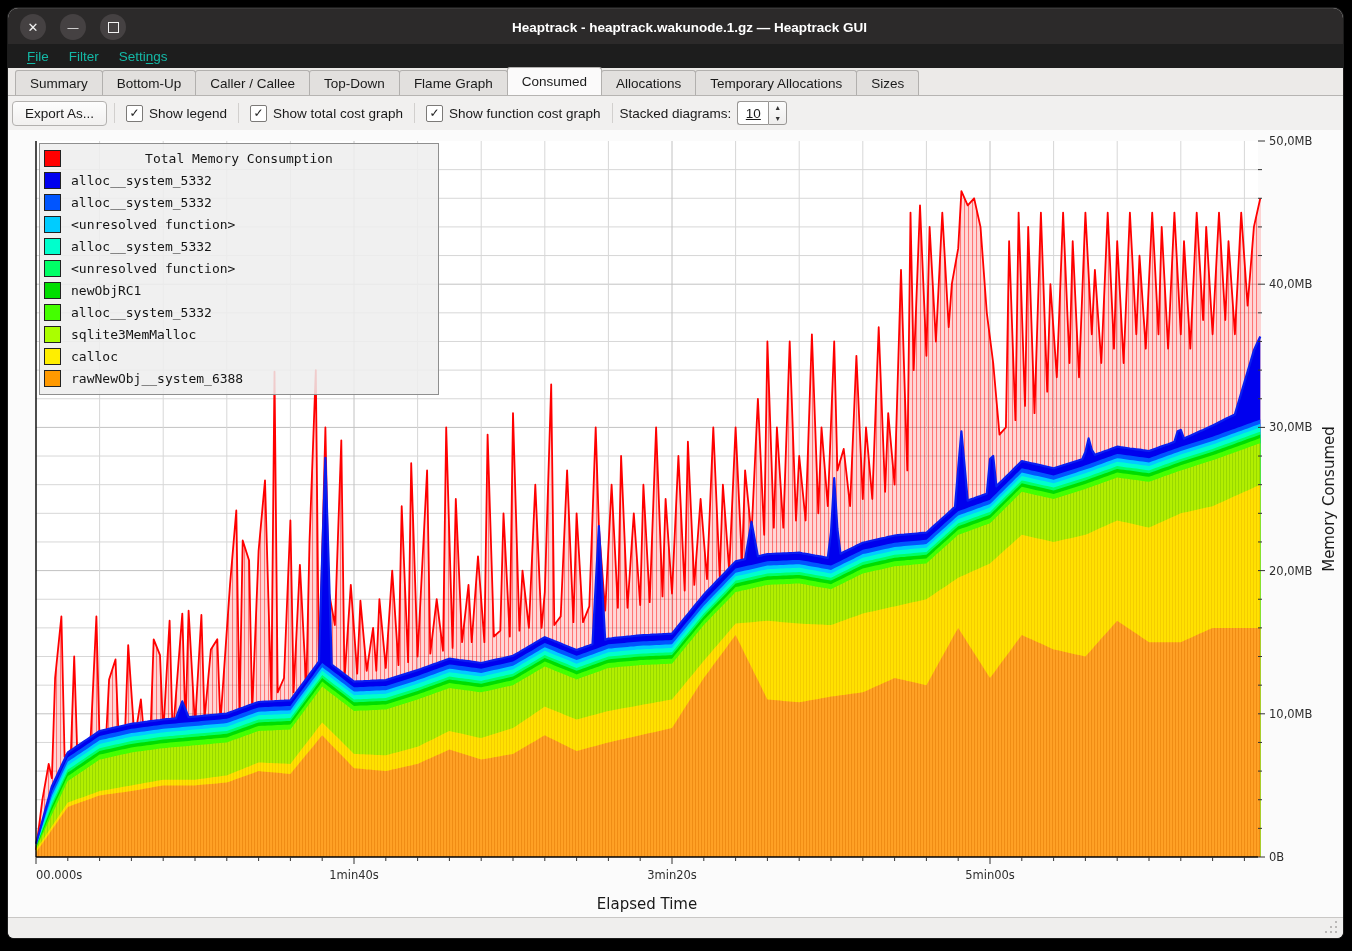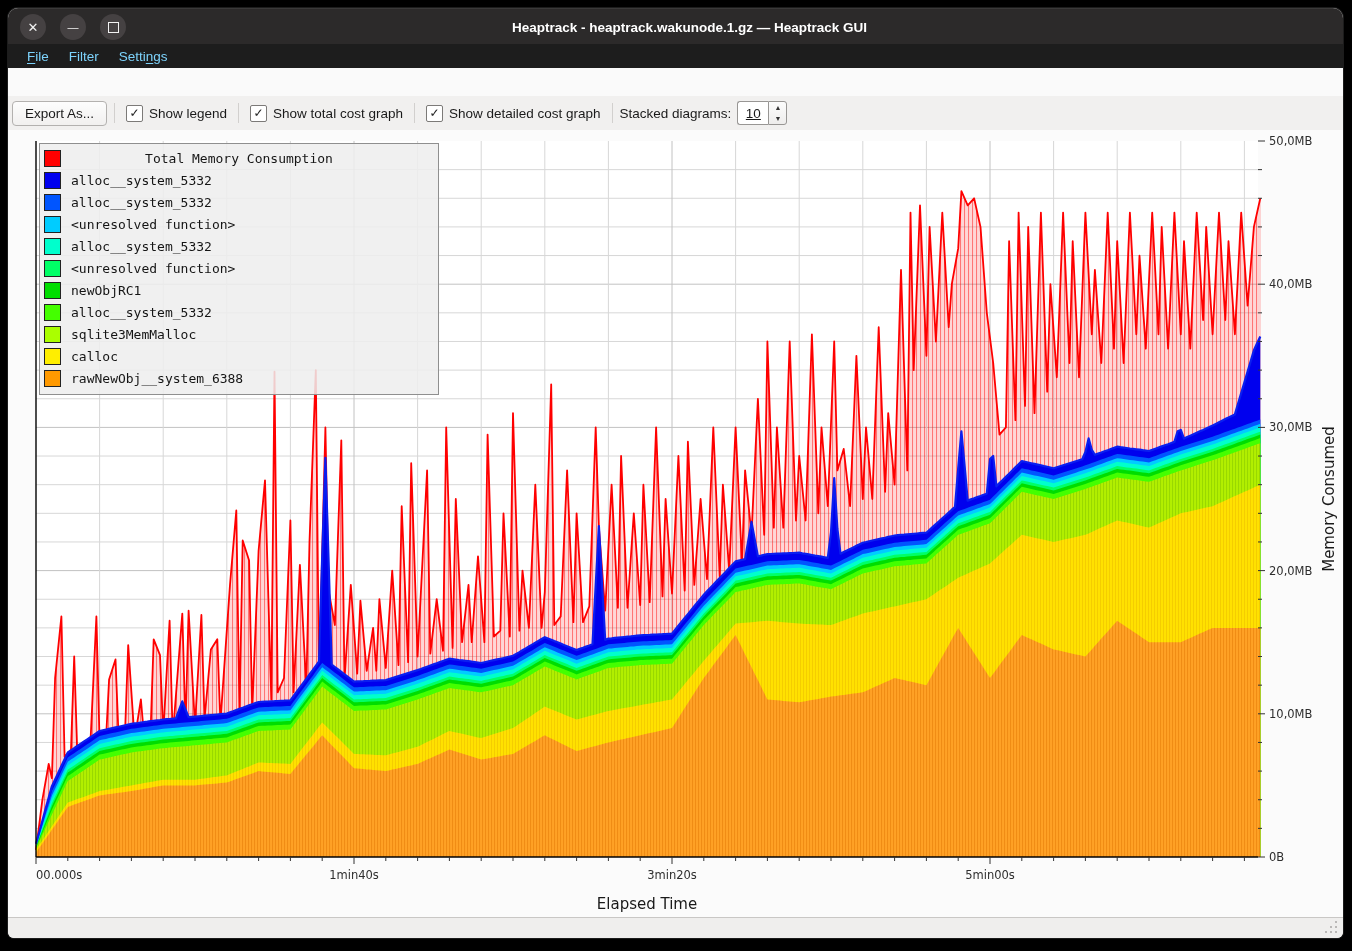--- a/index.html
+++ b/index.html
@@ -11,21 +11,21 @@
     border-top:1px solid rgba(255,255,255,.07);}
   .winbtns{position:absolute;left:12px;top:5px;display:flex;gap:14px;}
   .winbtn{width:26px;height:26px;border-radius:50%;background:#454142;color:#f2f2f2;
     display:flex;align-items:center;justify-content:center;font-size:13px;cursor:default;}
   .winbtn span{line-height:1;}
   .wtitle{position:absolute;left:0;right:0;top:0;height:36px;display:flex;align-items:center;
     justify-content:center;color:#fff;font-weight:bold;font-size:13.5px;pointer-events:none;margin-left:28px;}
   
   .menubar{position:absolute;left:0;top:36px;width:100%;height:24px;background:#1d1d1d;
     display:flex;align-items:center;padding-left:10px;box-sizing:border-box;gap:2px;}
-  .menuitem{color:#7dd3fc;font-size:13.5px;padding:2px 9px;border-radius:3px;}
+  .menuitem{color:#14b8a6;font-size:13.5px;padding:2px 9px;border-radius:3px;}
   .menuitem u{text-decoration:underline;text-underline-offset:2px;}
   
   .tabbar{position:absolute;left:0;top:60px;width:100%;height:28px;background:#eceae8;
     border-bottom:1px solid #b6b4b2;display:flex;align-items:flex-end;padding-left:7px;box-sizing:border-box;}
   .tab{height:24px;display:flex;align-items:center;padding:0 14px;font-size:13.5px;color:#1a1a1a;
     background:#e2e0de;border:1px solid #b2b0ae;border-bottom:none;border-radius:3px 3px 0 0;margin-right:-1px;}
   .tab.active{background:#fbfafa;height:27px;position:relative;z-index:2;}
   
   .toolbar{position:absolute;left:0;top:88px;width:100%;height:34px;background:#f1f0ef;
     display:flex;align-items:center;padding-left:4px;box-sizing:border-box;font-size:13.5px;color:#1a1a1a;}
@@ -75,38 +75,49 @@
       </div>
     <div class="wtitle">Heaptrack - heaptrack.wakunode.1.gz — Heaptrack GUI</div>
   </div>
 
   <div class="menubar">
       <div class="menuitem"><u>F</u>ile</div>
       <div class="menuitem">Filter</div>
       <div class="menuitem">Setti<u>n</u>gs</div>
     </div>
 
+  <div class="tabbar">
+      <div class="tab">Summary</div>
+      <div class="tab">Bottom-Up</div>
+      <div class="tab">Caller / Callee</div>
+      <div class="tab">Top-Down</div>
+      <div class="tab">Flame Graph</div>
+      <div class="tab active">Consumed</div>
+      <div class="tab">Allocations</div>
+      <div class="tab">Temporary Allocations</div>
+      <div class="tab">Sizes</div>
+    </div>
 
   <div class="toolbar">
     <button class="btn">Export As...</button>
     <div class="tsep"></div>
     <span id="chkzone" style="display:flex;align-items:center;">
         <label class="chk">
           <span class="chkbox">✓</span>
           <span>Show legend</span>
         </label>
         <div class="tsep"></div>
         <label class="chk">
           <span class="chkbox">✓</span>
           <span>Show total cost graph</span>
         </label>
         <div class="tsep"></div>
         <label class="chk">
           <span class="chkbox">✓</span>
-          <span>Show detailed cost graph</span>
+          <span>Show function cost graph</span>
         </label>
       </span>
     <div class="tsep"></div>
     <span>Stacked diagrams:</span>
     <div class="spinwrap">
       <div class="spinfield">10</div>
       <div class="spinbtns">
         <div>▲</div>
         <div>▼</div>
       </div>

